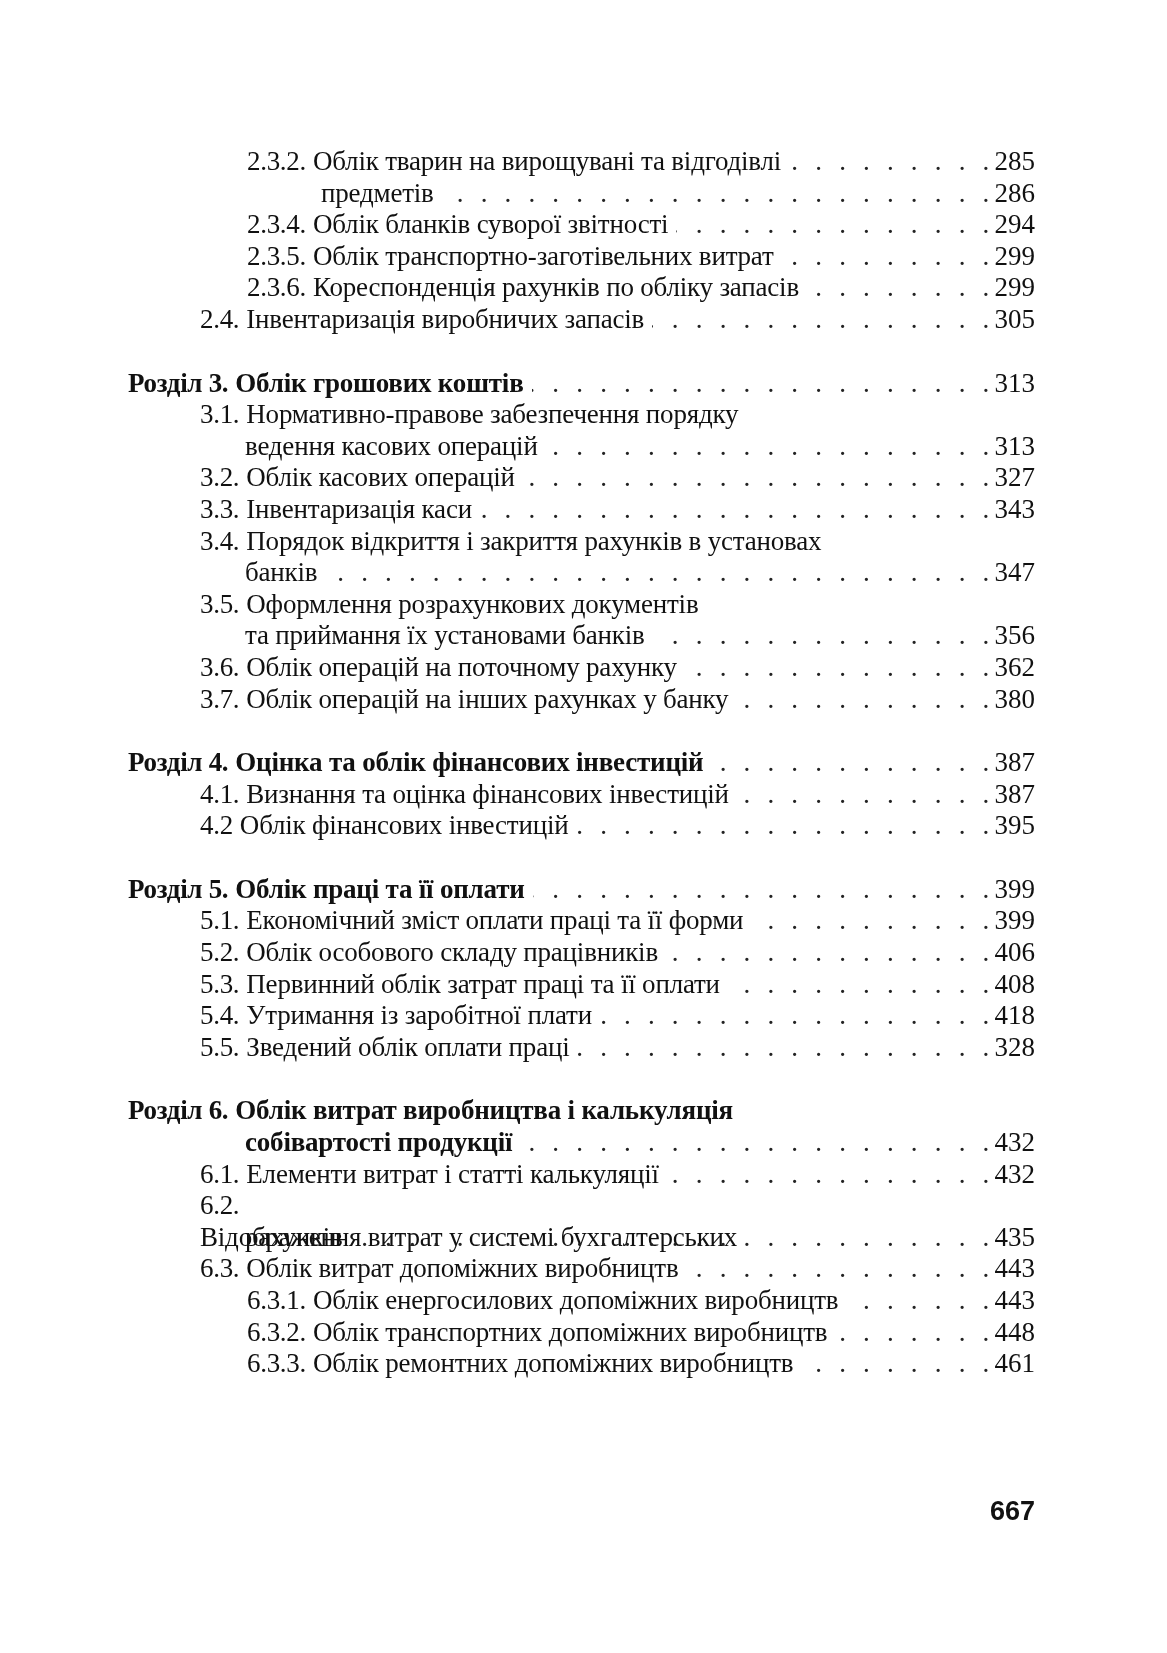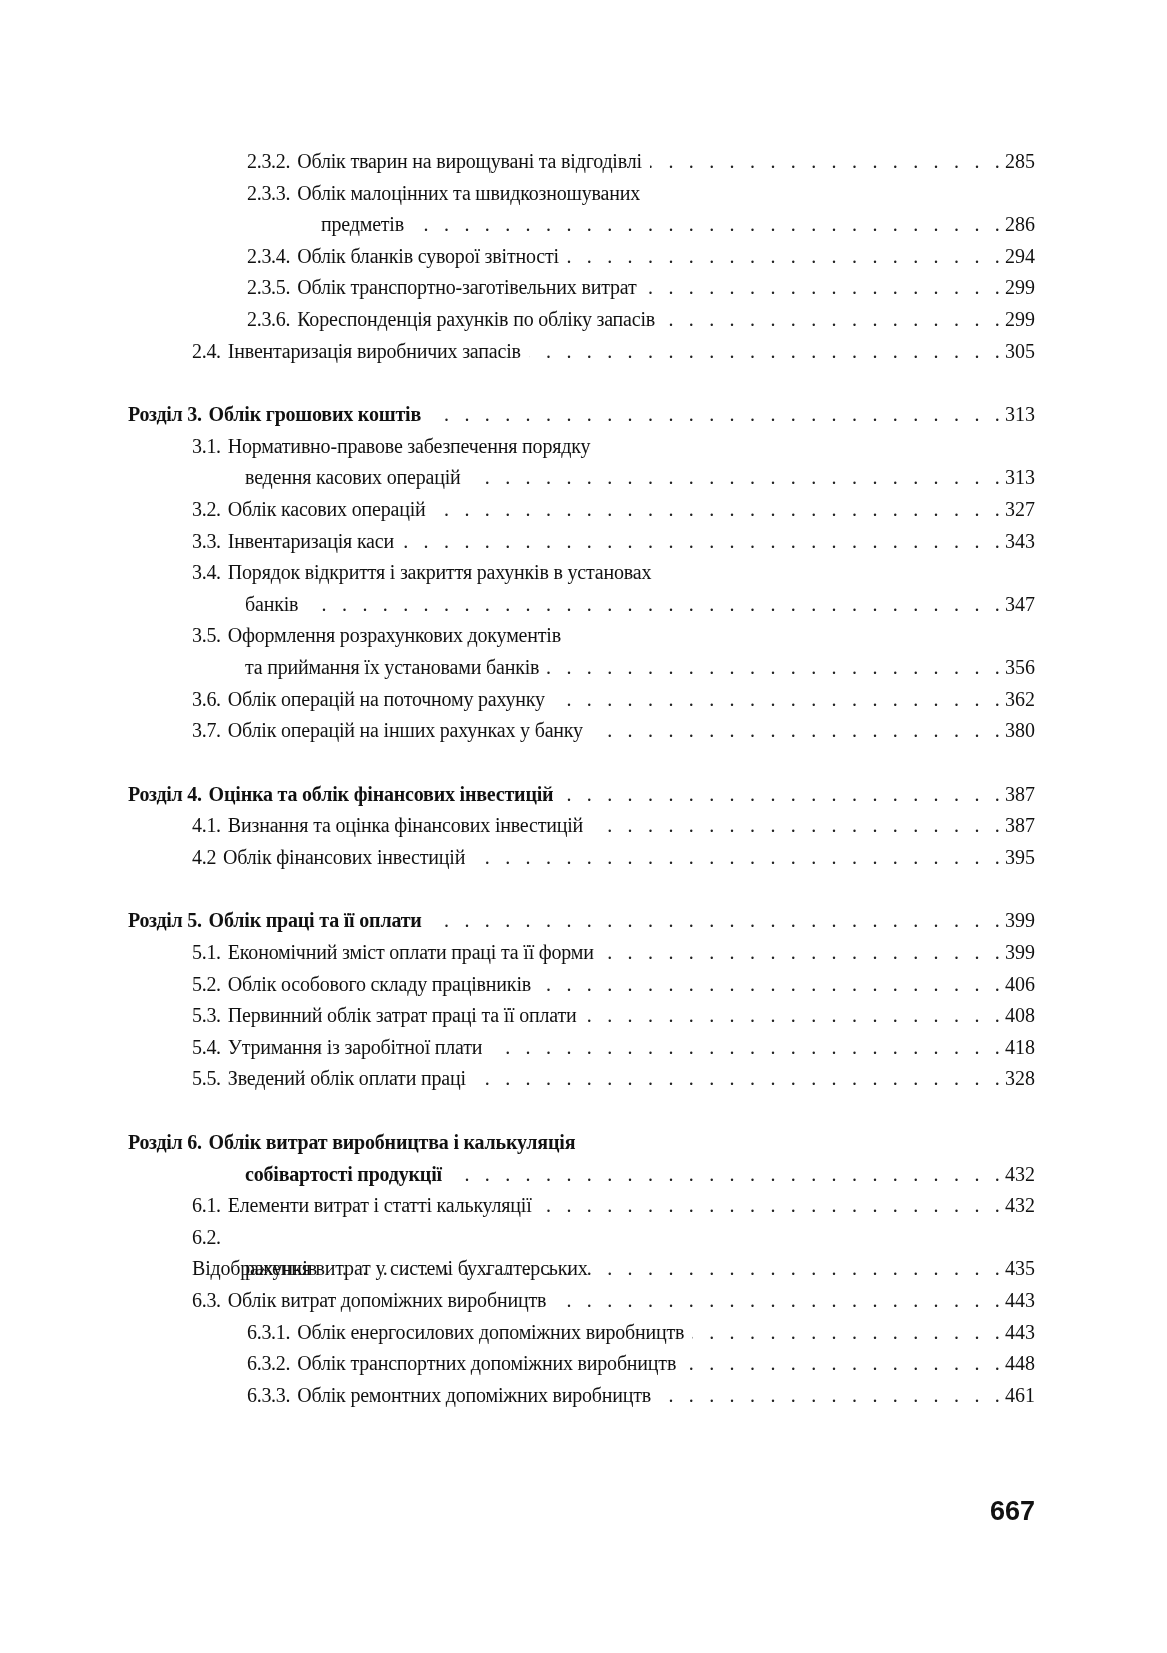--- a/index.html
+++ b/index.html
@@ -18,21 +18,21 @@
     #toc {
       position: absolute;
       left: 0;
       top: 146px;
       width: 1167px;
     }
     .row {
       position: relative;
       height: 31.6px;
       line-height: 31.6px;
-      font-size: 20px;
+      font-size: 27px;
       white-space: nowrap;
     }
     .row.gap-before {
       margin-top: 32px;
     }
     .entry {
       position: absolute;
       display: flex;
       align-items: baseline;
       right: 132px;
@@ -57,21 +57,21 @@
       color: #222;
     }
     .page {
       flex: 0 0 auto;
       letter-spacing: 0px;
     }
     .bold .num, .bold .title {
       font-weight: bold;
     }
     .lvl0 { left: 128px; }
-    .lvl1 { left: 192px; }
+    .lvl1 { left: 200px; }
     .lvl2 { left: 247px; }
     .cont1 { left: 245px; }
     .cont2 { left: 321px; }
     .cont0 { left: 245px; }
     #page-number {
       position: absolute;
       right: 132px;
       top: 1496px;
       font-family: "Liberation Sans", "DejaVu Sans", sans-serif;
       font-weight: bold;
@@ -86,26 +86,20 @@
 <div id="toc">
     <div class="row">
       <div class="entry lvl2">
         <span class="num">2.3.2.</span>
         <span class="title">Облік тварин на вирощувані та відгодівлі</span>
         <span class="dots"> . . . . . . . . . . . . . . . . . . . . . . . . . . . . . . . . . . . . . . . . . . . . . . . . . . . . . . . . . . . . . . . . . . . . . . . . . . . . . . . . . . . . . . . . . . . . . . . . . . . . . . . . . . . . . . . . . . . . . . . .</span>
         <span class="page">285</span>
       </div>
     </div>
     <div class="row">
-      <div class="entry lvl2" style="right: auto;">
-        <span class="num">2.3.3.</span>
-        <span class="title">Облік малоцінних та швидкозношуваних</span>
-      </div>
-    </div>
-    <div class="row">
       <div class="entry cont2">
         <span class="title">предметів</span>
         <span class="dots"> . . . . . . . . . . . . . . . . . . . . . . . . . . . . . . . . . . . . . . . . . . . . . . . . . . . . . . . . . . . . . . . . . . . . . . . . . . . . . . . . . . . . . . . . . . . . . . . . . . . . . . . . . . . . . . . . . . . . . . . .</span>
         <span class="page">286</span>
       </div>
     </div>
     <div class="row">
       <div class="entry lvl2">
         <span class="num">2.3.4.</span>
         <span class="title">Облік бланків суворої звітності</span>

